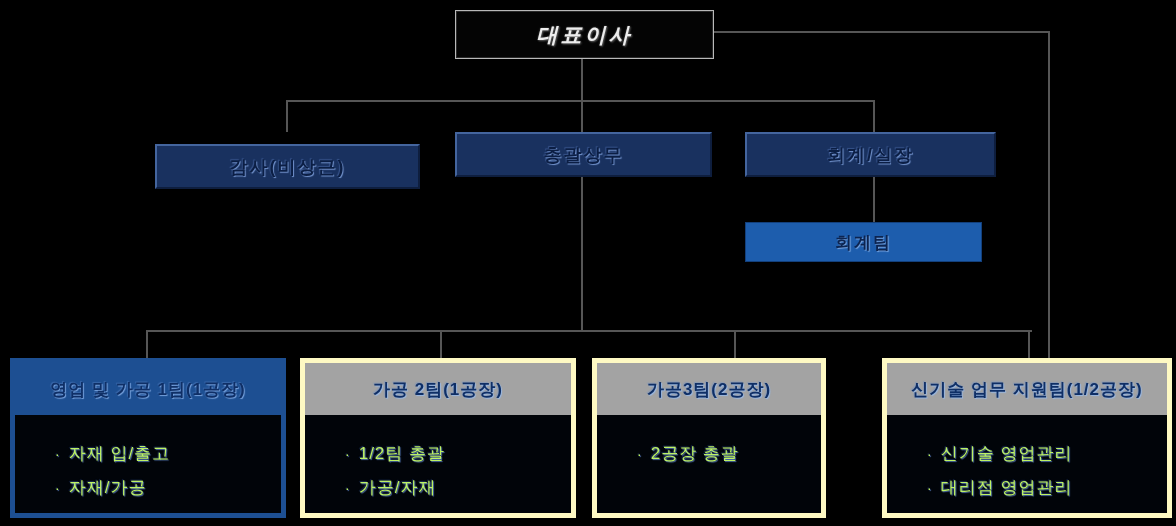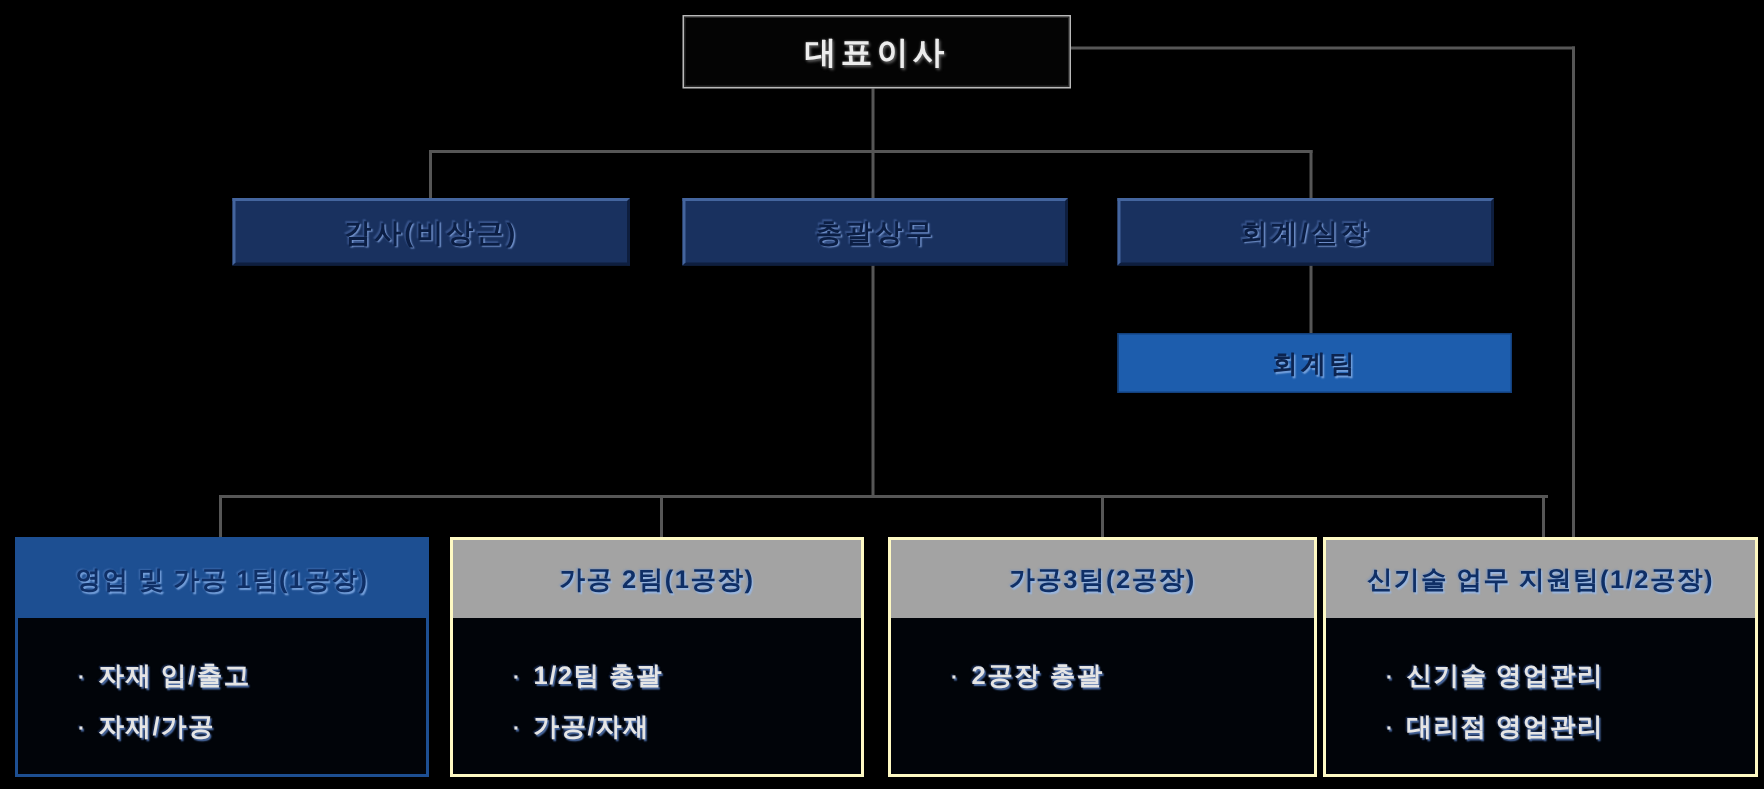--- a/index.html
+++ b/index.html
@@ -24,21 +24,21 @@
   .vline { width: 2px; }
 
   
   .ceo-box {
     position: absolute;
     left: 455px; top: 10px;
     width: 257px; height: 47px;
     background: #040404;
     border: 1px solid #b9b9b9;
     box-shadow: inset 0 0 0 1px #2a2a2a;
-    display: flex; align-items: center; justify-content: center;
+    display: flex; align-items: center; justify-content: center; font-style: italic;
   }
   .ceo-box span {
     color: #ededed;
     font-size: 21px;
     font-weight: bold;
     letter-spacing: 3px;
     text-shadow: 1px 1px 2px #5a5a5a, 0 0 2px rgba(255,255,255,0.35);
   }
 
   
@@ -57,63 +57,63 @@
     font-size: 18px;
     font-weight: bold;
     letter-spacing: 2px;
     text-shadow: 1px 1px 1px rgba(130,165,225,0.85), -1px -1px 1px rgba(90,125,190,0.45);
   }
 
   
   .acct-box {
     position: absolute;
     left: 745px; top: 222px;
-    width: 263px; height: 40px;
+    width: 237px; height: 40px;
     background: #1d5dad;
     border: 1px solid #13407c;
     box-sizing: border-box;
     display: flex; align-items: center; justify-content: center;
   }
   .acct-box span {
     color: #0c2450;
     font-size: 17px;
     font-weight: bold;
     letter-spacing: 2px;
     text-shadow: 1px 1px 1px rgba(140,180,235,0.8);
   }
 
   
   .dept {
     position: absolute;
     top: 358px; height: 160px;
     box-sizing: border-box;
-    border: 2px solid #fef9c3;
+    border: 5px solid #fef9c3;
     background: #010409;
   }
   .dept.first { border-color: #1d4f92; }
   .dept-header {
     height: 52px;
     display: flex; align-items: center; justify-content: center;
     background: #a3a3a3;
   }
   .dept.first .dept-header { background: #1d4f92; }
   .dept-header span {
     color: #0f2f66;
     font-size: 17px;
     font-weight: bold;
     letter-spacing: 1px;
     text-shadow: 1px 1px 1px rgba(150,190,245,0.75), -1px -1px 1px rgba(100,140,205,0.4);
   }
   .dept-body {
     padding: 22px 0 0 40px;
   }
   .dept-item {
-    color: #e5e5e5;
+    color: #bef264;
     font-size: 17px;
-    font-weight: bold;
+    font-weight: normal;
     letter-spacing: 1px;
     line-height: 34px;
     text-shadow: 1px 1px 1px rgba(95,135,205,0.8), -1px -1px 1px rgba(45,75,140,0.55);
     white-space: nowrap;
   }
   .dept-item .bullet { margin-right: 8px; font-size: 14px; }
 </style>
 </head>
 <body>
 
@@ -130,21 +130,21 @@
   <div class="hline" style="left:146px; top:330px; width:886px;"></div>
   <div class="vline" style="left:146px; top:330px; height:28px;"></div>
   <div class="vline" style="left:440px; top:330px; height:28px;"></div>
   <div class="vline" style="left:734px; top:330px; height:28px;"></div>
   <div class="vline" style="left:1028px; top:330px; height:28px;"></div>
 
   <div class="ceo-box">
     <span>대표이사</span>
   </div>
 
-  <div class="l2-box" style="left:155px; width:265px;">
+  <div class="l2-box" style="left:155px; width:265px;margin-top:12px;">
     <span>감사(비상근)</span>
   </div>
   <div class="l2-box" style="left:455px; width:257px;">
     <span>총괄상무</span>
   </div>
   <div class="l2-box" style="left:745px; width:251px;">
     <span>회계/실장</span>
   </div>
 
   <div class="acct-box">
@@ -164,21 +164,21 @@
   <div class="dept" style="left:300px; width:276px;">
     <div class="dept-header">
       <span>가공 2팀(1공장)</span>
     </div>
     <div class="dept-body">
       <div class="dept-item"><span class="bullet">·</span><span>1/2팀 총괄</span></div>
       <div class="dept-item"><span class="bullet">·</span><span>가공/자재</span></div>
     </div>
   </div>
 
-  <div class="dept" style="left:592px; width:286px;">
+  <div class="dept" style="left:592px; width:234px;">
     <div class="dept-header">
       <span>가공3팀(2공장)</span>
     </div>
     <div class="dept-body">
       <div class="dept-item"><span class="bullet">·</span><span>2공장 총괄</span></div>
     </div>
   </div>
 
   <div class="dept" style="left:882px; width:290px;">
     <div class="dept-header">

